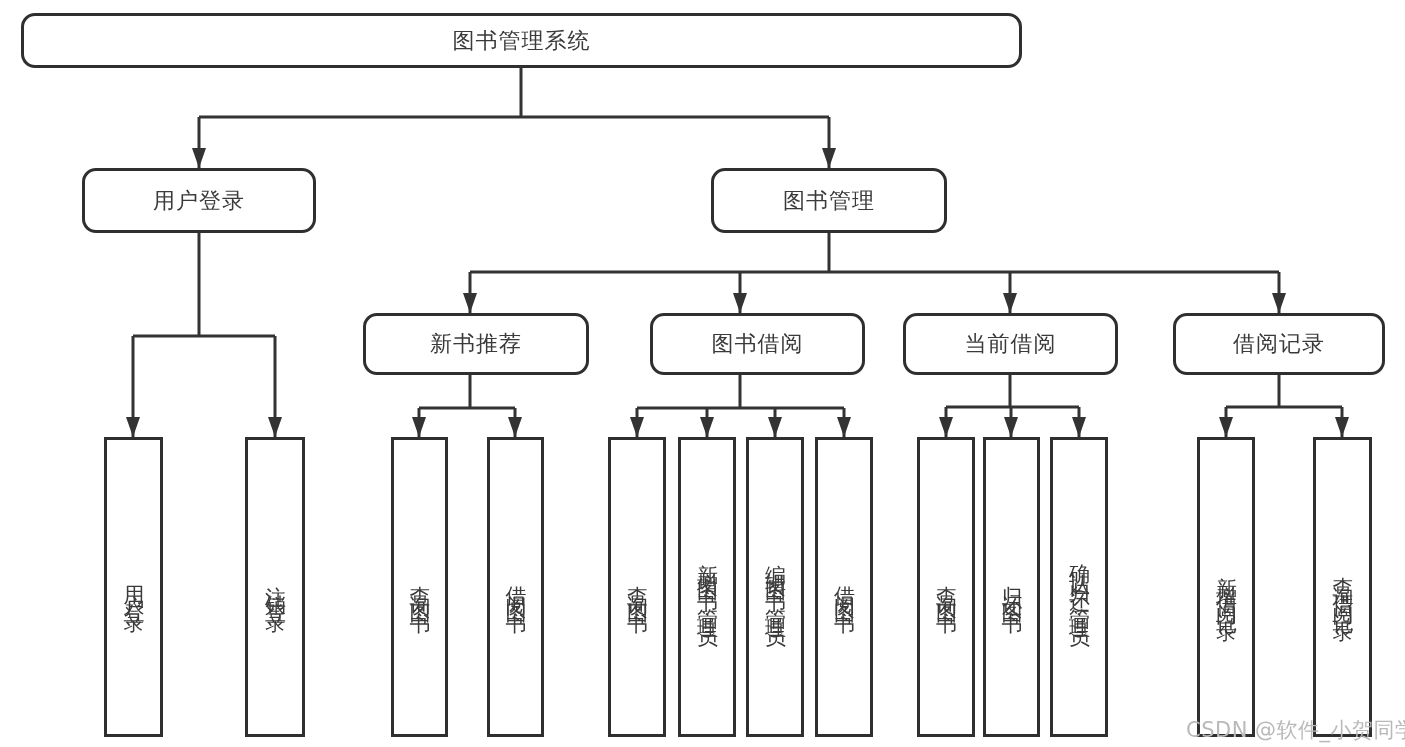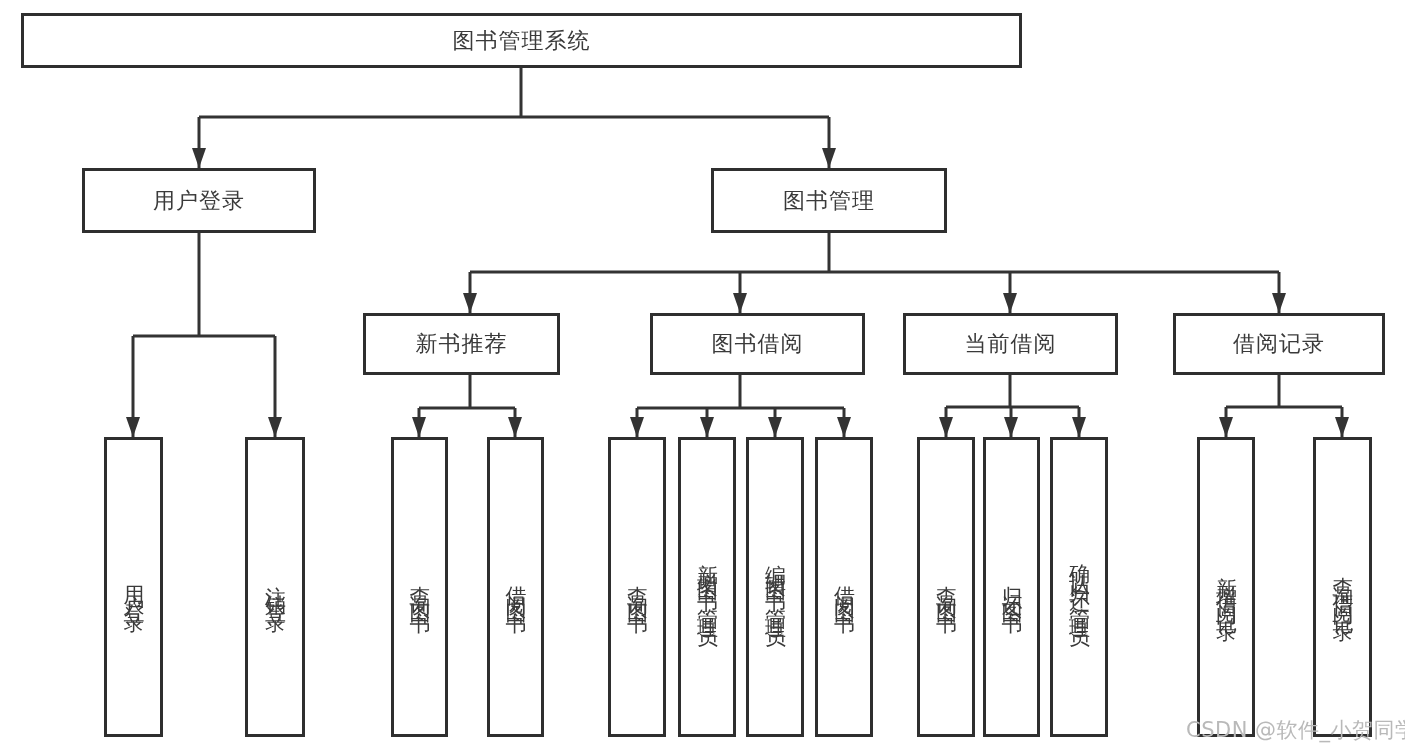--- a/index.html
+++ b/index.html
@@ -21,21 +21,21 @@
     position: absolute;
     box-sizing: border-box;
     border: 3px solid #2f2f2f;
     background: #ffffff;
     color: #3a3a3a;
     display: flex;
     align-items: center;
     justify-content: center;
     z-index: 2;
   }
-  .hbox { font-size: 22px; letter-spacing: 1px; }
+  .hbox { font-size: 22px; letter-spacing: 1px; border-radius: 14px; }
   .vbox span {
     writing-mode: vertical-rl;
     line-height: 1;
     letter-spacing: 9px;
     font-size: 21px;
     white-space: nowrap;
   }
   
   .root-box   { left: 21px;  top: 13px;  width: 1001px; height: 55px; }
   .lvl2       { top: 168px; height: 65px; }
@@ -104,21 +104,21 @@
     <span>图书管理系统</span>
   </div>
 
   <div class="box hbox lvl2" style="left:82px;width:234px;">
     <span>用户登录</span>
   </div>
   <div class="box hbox lvl2" style="left:711px;width:236px;">
     <span>图书管理</span>
   </div>
 
-  <div class="box hbox lvl3" style="left:363px;width:197px;">
+  <div class="box hbox lvl3" style="left:363px;width:226px;">
     <span>新书推荐</span>
   </div>
   <div class="box hbox lvl3" style="left:632px;width:215px;margin-left:18px;">
     <span>图书借阅</span>
   </div>
   <div class="box hbox lvl3" style="left:903px;width:215px;justify-content:center;">
     <span>当前借阅</span>
   </div>
   <div class="box hbox lvl3" style="left:1173px;width:212px;justify-content:center;">
     <span>借阅记录</span>

